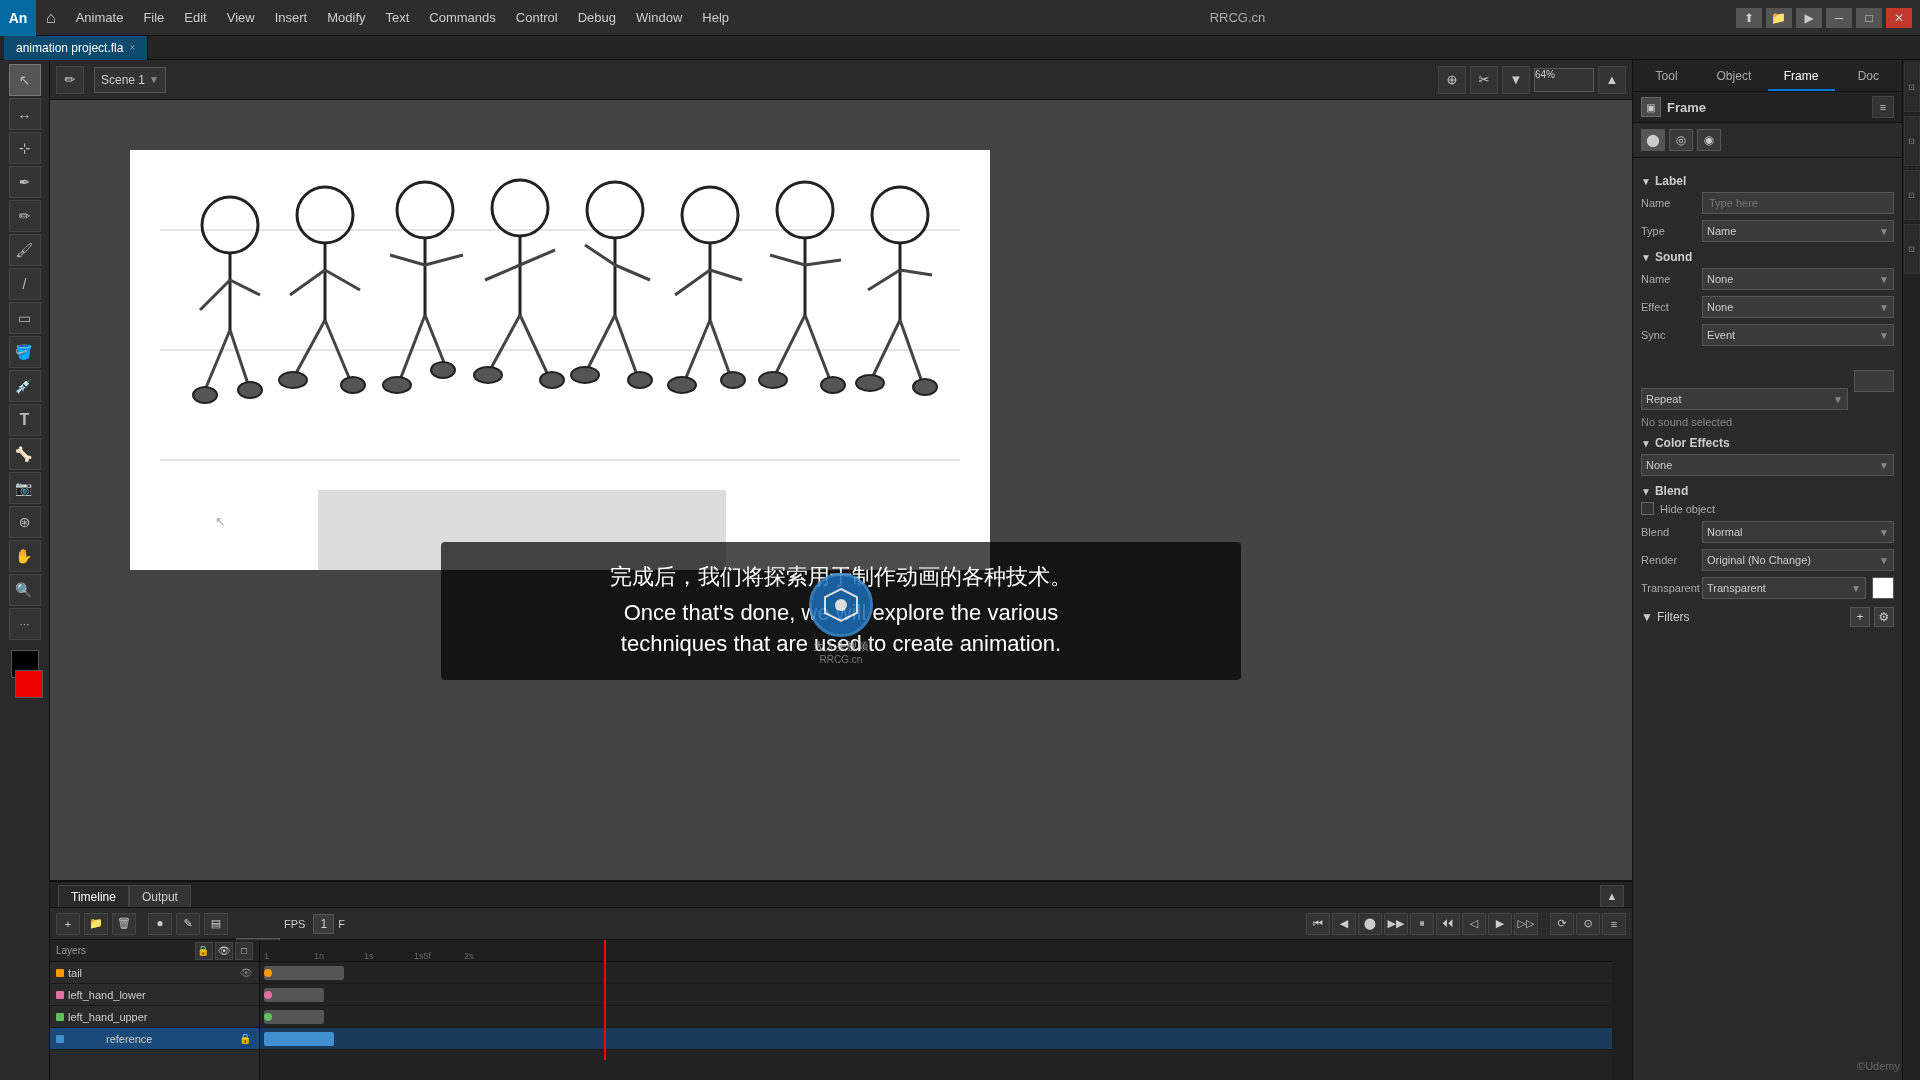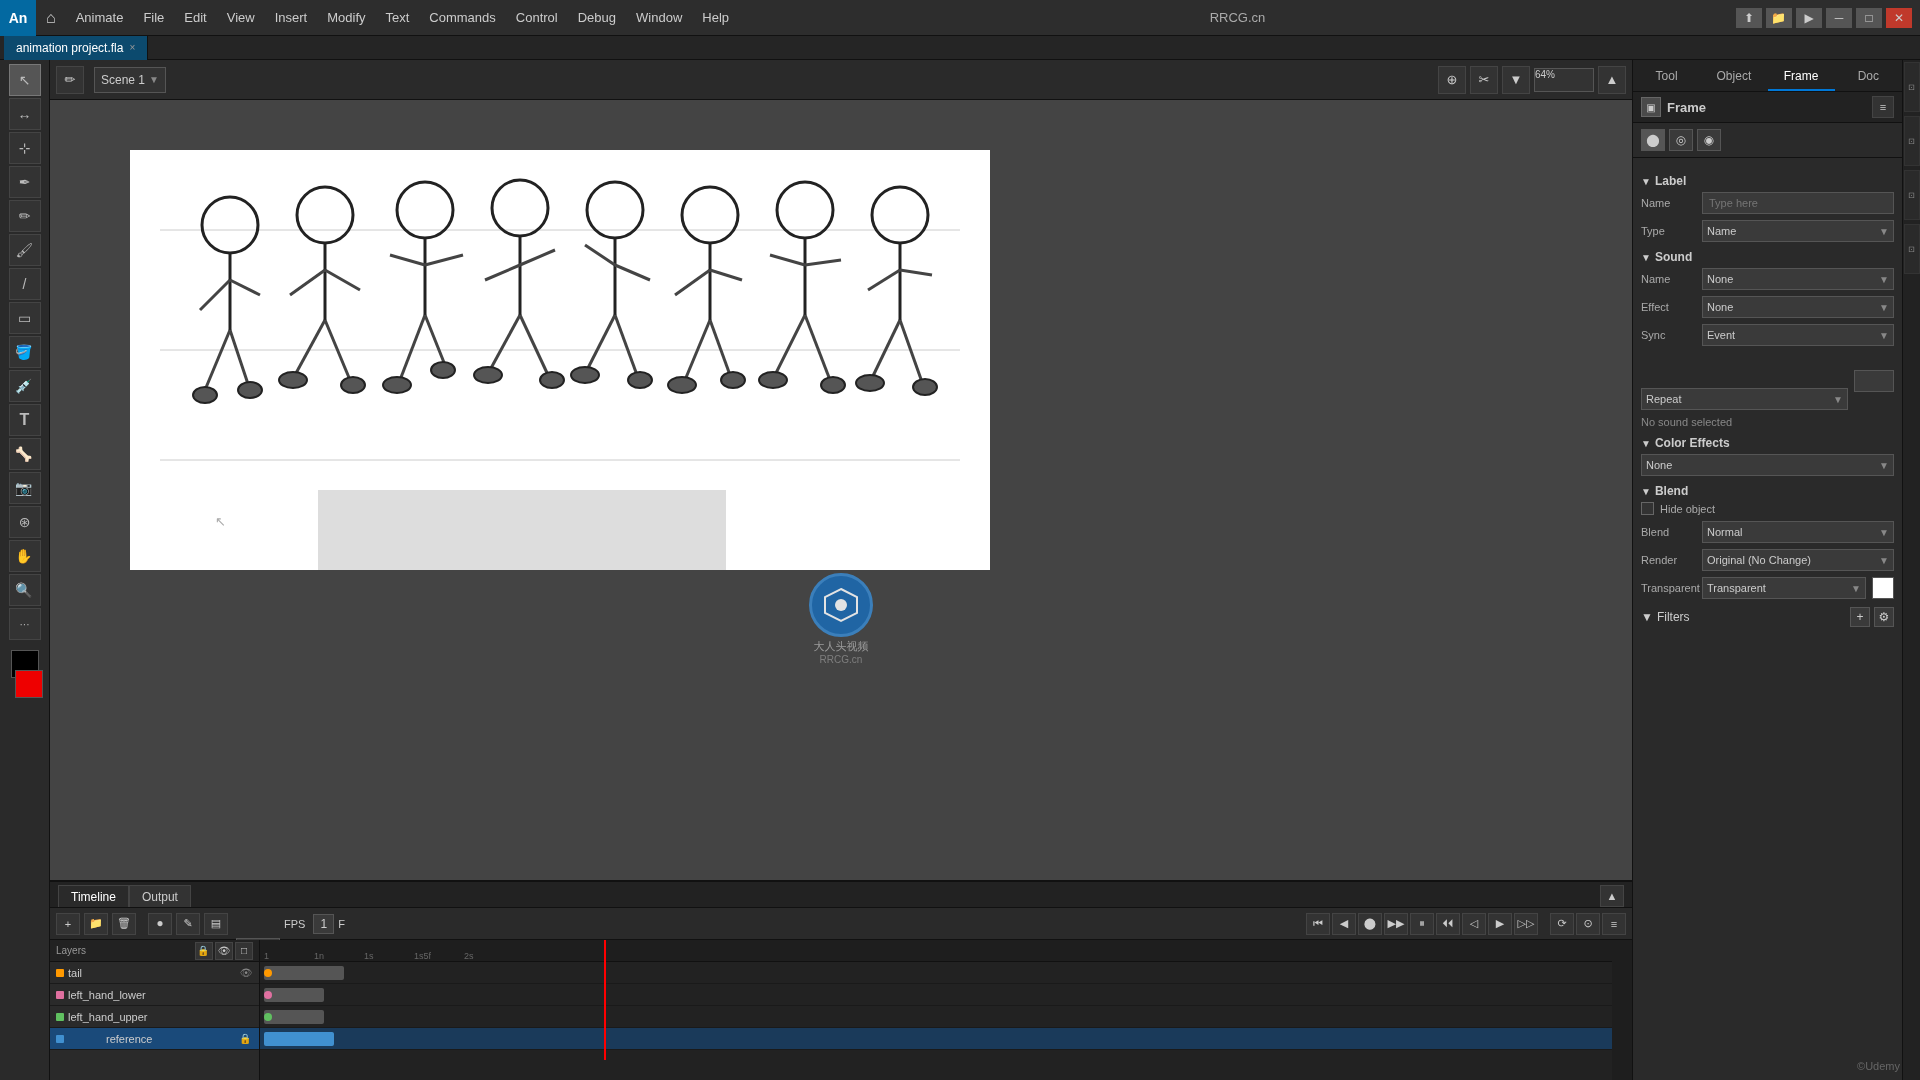--- a/index.html
+++ b/index.html
@@ -320,20 +320,25 @@
           </g>
         </svg>
       </div>
 
       <div style="position:absolute;left:80px;top:390px;width:188px;height:80px;background:white;"></div>
       <div style="position:absolute;left:268px;top:390px;width:408px;height:80px;background:#ddd;"></div>
       <div style="position:absolute;left:676px;top:390px;width:264px;height:80px;background:white;"></div>
 
       <div style="position:absolute;left:165px;top:414px;color:#aaa;font-size:13px;">↖</div>
 
+      <div id="subtitle-overlay">
+        <div id="subtitle-zh">完成后，我们将探索用于制作动画的各种技术。</div>
+        <div id="subtitle-en" style="white-space:pre-line;">Once that's done, we will explore the various
+techniques that are used to create animation.</div>
+      </div>
 
       <div style="position:absolute;bottom:215px;left:50%;transform:translateX(-50%);display:flex;flex-direction:column;align-items:center;opacity:0.85;z-index:10;">
         <div style="width:64px;height:64px;border-radius:50%;background:#1a6bb5;display:flex;align-items:center;justify-content:center;color:white;font-size:22px;font-weight:bold;border:3px solid #3a8ad0;">
           <svg width="40" height="40" viewBox="0 0 40 40">
             <polygon points="20,4 36,12 36,28 20,36 4,28 4,12" fill="none" stroke="white" stroke-width="2"></polygon>
             <circle cx="20" cy="20" r="6" fill="white"></circle>
           </svg>
         </div>
         <div style="font-size:11px;color:#aaa;margin-top:2px;">大人头视频</div>
         <div style="font-size:10px;color:#888;">RRCG.cn</div>

